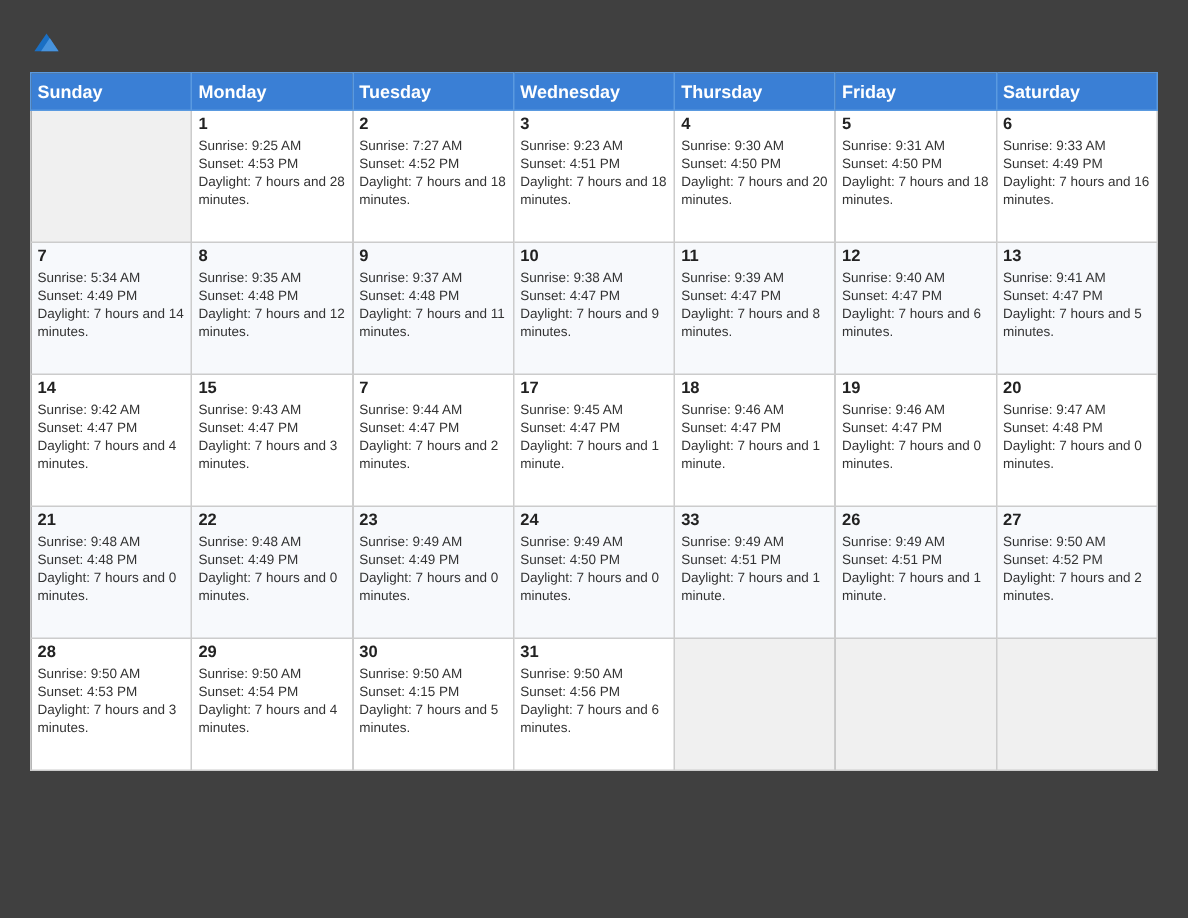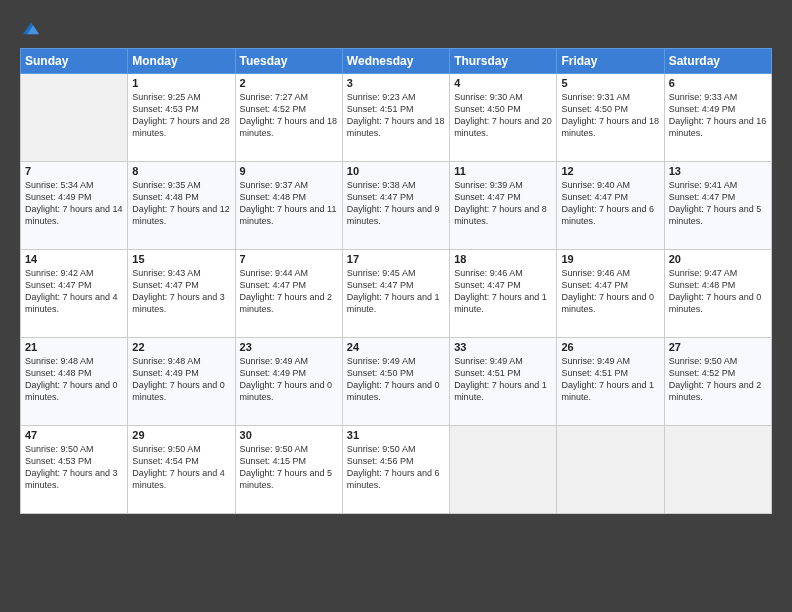--- a/index.html
+++ b/index.html
@@ -356,21 +356,21 @@
           <span class="day-num">27</span>
           <div class="cell-text">
             <span>Sunrise: 9:50 AM</span><br>
             <span>Sunset: 4:52 PM</span><br>
             <span>Daylight: 7 hours and 2 minutes.</span>
           </div>
         </td>
         </tr>
         <tr>
           <td>
-          <span class="day-num">47</span>
+          <span class="day-num">28</span>
           <div class="cell-text">
             <span>Sunrise: 9:50 AM</span><br>
             <span>Sunset: 4:53 PM</span><br>
             <span>Daylight: 7 hours and 3 minutes.</span>
           </div>
         </td>
           <td>
           <span class="day-num">29</span>
           <div class="cell-text">
             <span>Sunrise: 9:50 AM</span><br>

